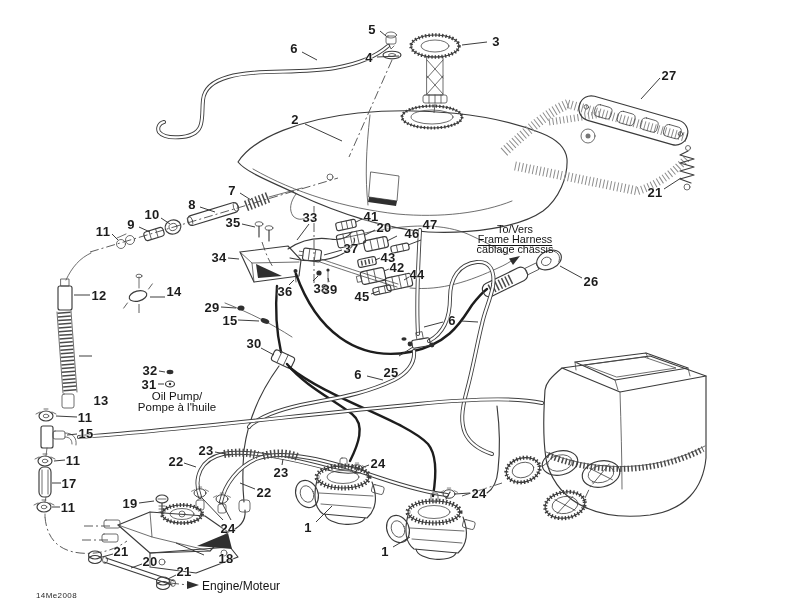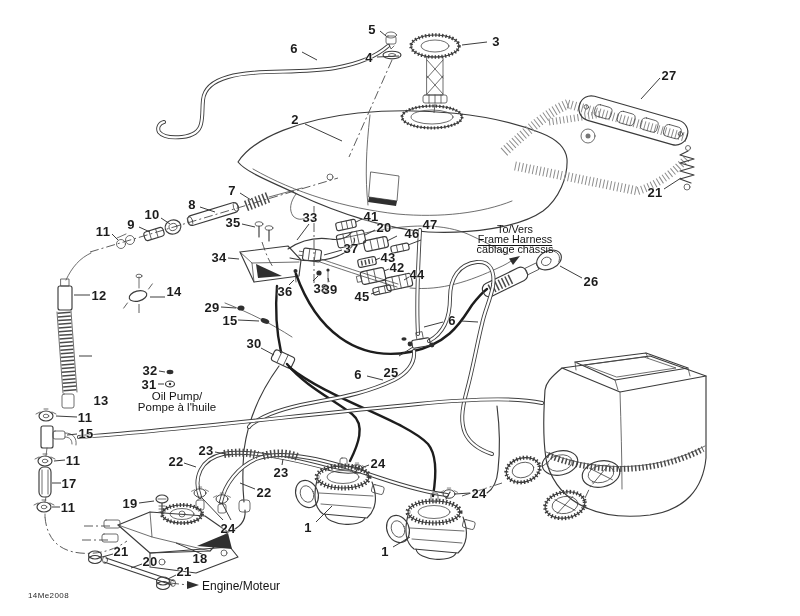--- a/index.html
+++ b/index.html
@@ -24,21 +24,21 @@
            color:#1c1c1c;letter-spacing:.3px;white-space:nowrap;
            text-shadow:0 0 2px #fff,0 0 2px #fff}
   #leader-lines line{stroke:#333;stroke-width:.95}
 
   
   .note{position:absolute;color:#141414}
   #note-tovers{left:458px;top:224px;width:114px;text-align:center;font-size:10.8px;line-height:10px}
   #note-tovers .ul{text-decoration:underline;text-underline-offset:1.5px}
   #note-oilpump{left:103px;top:391px;width:148px;text-align:center;font-size:11.5px;line-height:10.5px}
   #note-engine{left:202px;top:579px;font-size:12px}
-  #footer-code{position:absolute;left:28px;top:591px;font-size:8px;color:#2a2a2a;letter-spacing:.4px}
+  #footer-code{position:absolute;left:36px;top:591px;font-size:8px;color:#2a2a2a;letter-spacing:.4px}
 </style>
 </head>
 <body>
 
 <div id="stage">
 
   <svg width="800" height="616" viewBox="0 0 800 616">
 
     <g>
       <path class="ln" d="M238,162 C254,137 302,119 358,113 C420,107 492,113 541,133 C559,140 566,149 567,159 C568,177 559,199 543,211 C519,228 468,234 428,232 C386,229 338,213 299,195 C272,182 247,173 238,162 Z"></path>
@@ -499,21 +499,21 @@
       <div class="callout" style="left: 103px; top: 231px;">11</div>
       <div class="callout" style="left: 85px; top: 417px;">11</div>
       <div class="callout" style="left: 73px; top: 460px;">11</div>
       <div class="callout" style="left: 68px; top: 507px;">11</div>
       <div class="callout" style="left: 99px; top: 295px;">12</div>
       <div class="callout" style="left: 101px; top: 356px; margin-top: 44px;">13</div>
       <div class="callout" style="left: 174px; top: 291px;">14</div>
       <div class="callout" style="left: 230px; top: 320px;">15</div>
       <div class="callout" style="left: 86px; top: 433px;">15</div>
       <div class="callout" style="left: 69px; top: 483px;">17</div>
-      <div class="callout" style="left: 200px; top: 558px;">18</div>
+      <div class="callout" style="left: 226px; top: 558px;">18</div>
       <div class="callout" style="left: 130px; top: 503px;">19</div>
       <div class="callout" style="left: 150px; top: 561px;">20</div>
       <div class="callout" style="left: 121px; top: 551px;">21</div>
       <div class="callout" style="left: 184px; top: 571px;">21</div>
       <div class="callout" style="left: 176px; top: 461px;">22</div>
       <div class="callout" style="left: 264px; top: 492px;">22</div>
       <div class="callout" style="left: 206px; top: 450px;">23</div>
       <div class="callout" style="left: 281px; top: 472px;">23</div>
       <div class="callout" style="left: 228px; top: 528px;">24</div>
       <div class="callout" style="left: 378px; top: 463px;">24</div>

